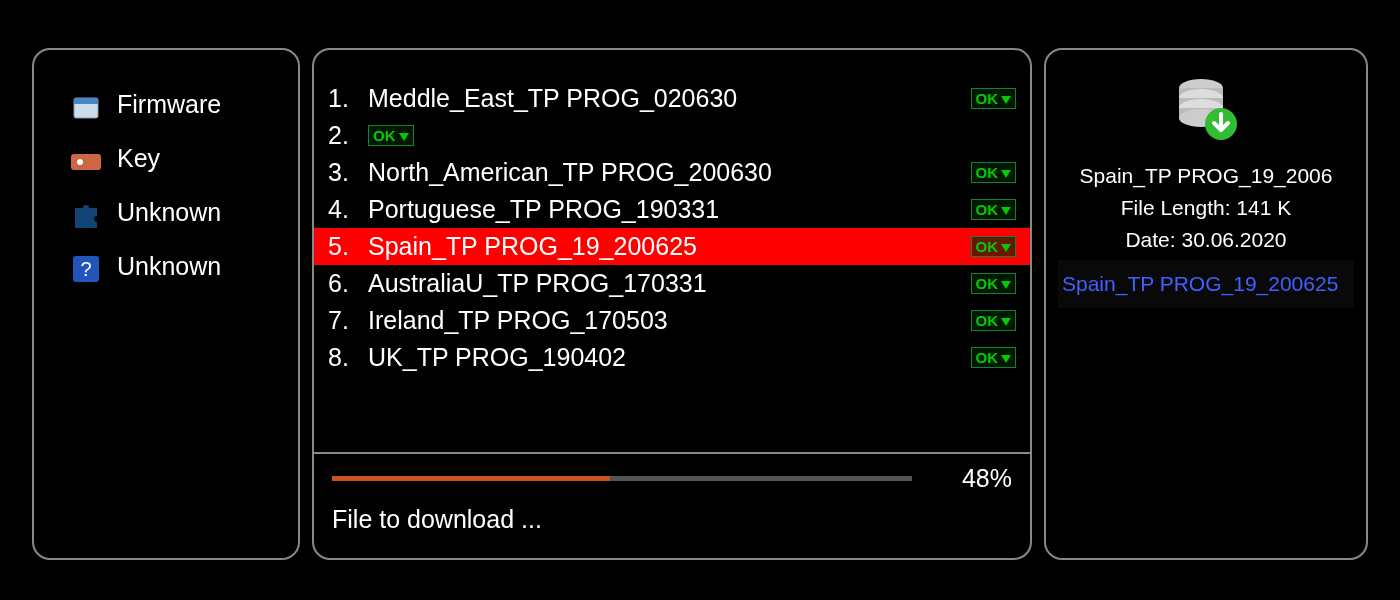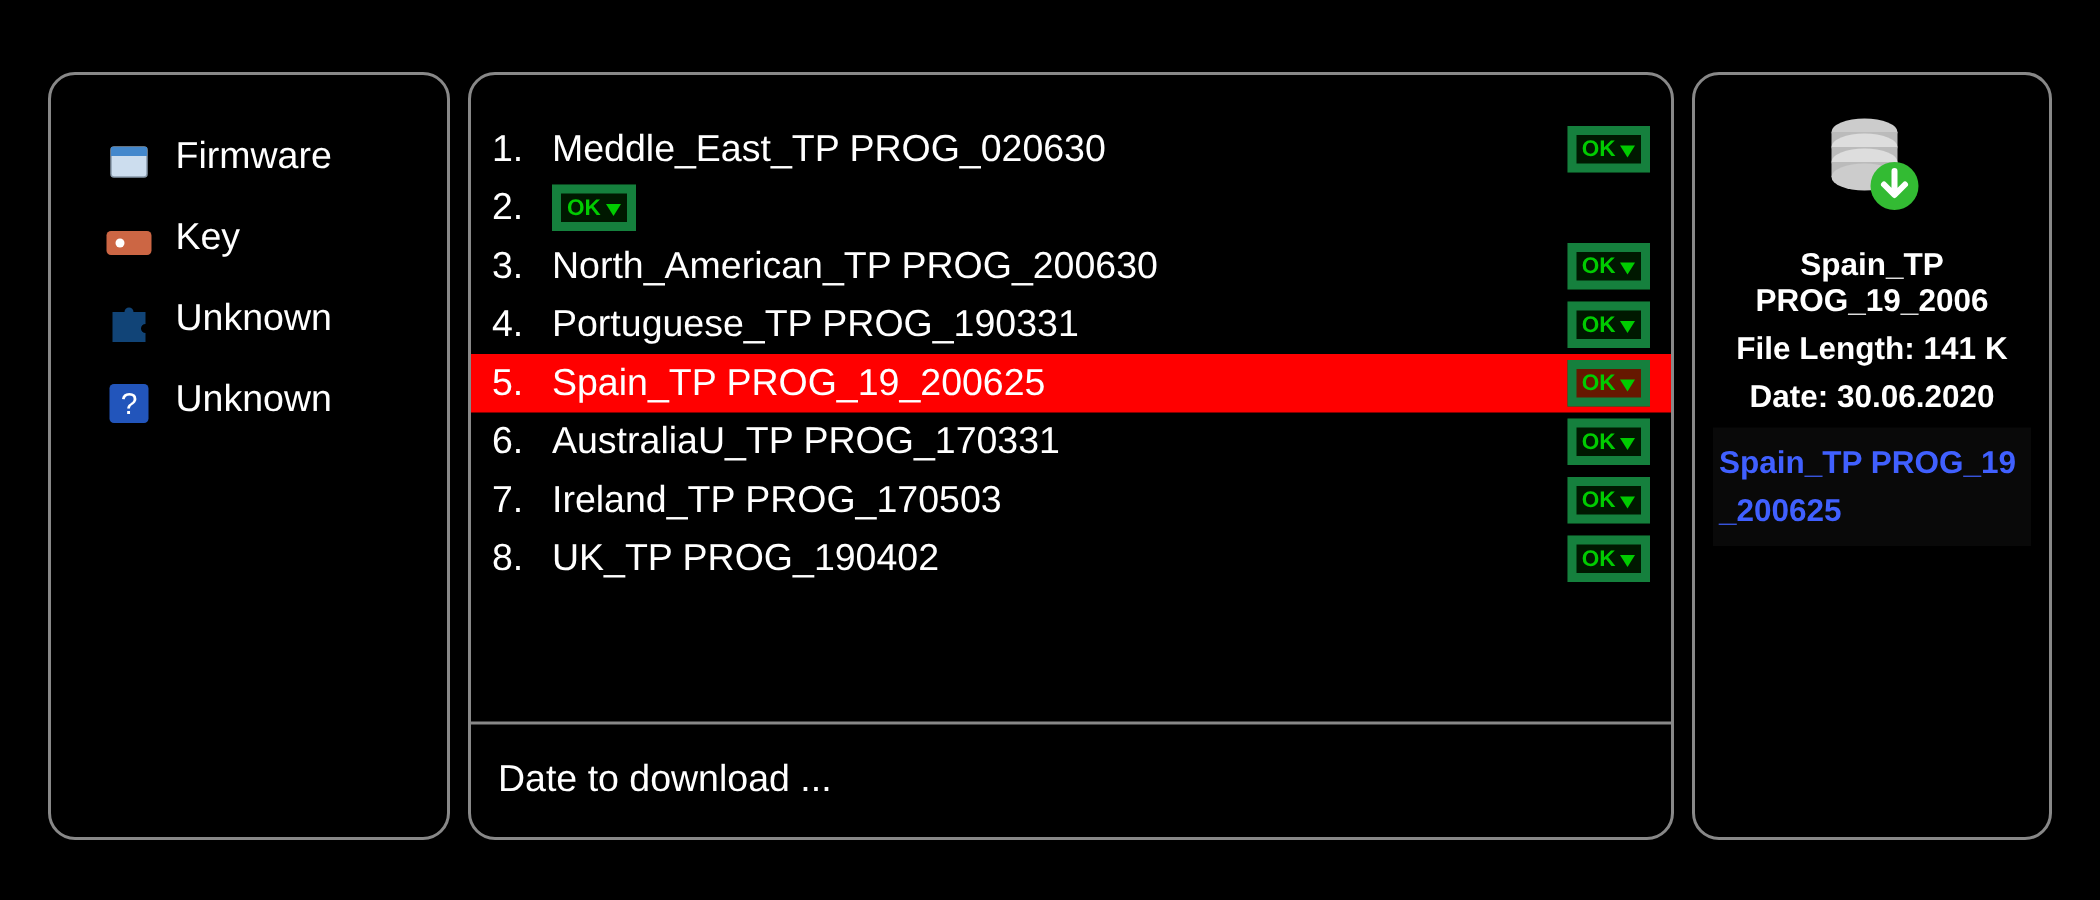--- a/index.html
+++ b/index.html
@@ -60,21 +60,21 @@
     padding: 4px 14px;
     font-size: 25px;
     cursor: pointer;
   }
   .row.selected {
     background: #ff0000;
   }
   .row-num { width: 40px; }
   .row-label { flex: 1; }
   .ok-badge {
-    border: 6px solid #15803d;
+    border: 1px solid #15803d;
     color: #0c0;
     font-size: 15px;
     font-weight: bold;
     padding: 1px 4px;
     display: inline-flex;
     align-items: center;
     gap: 3px;
     background: rgba(0,40,0,0.6);
   }
   .ok-arrow {
@@ -110,24 +110,23 @@
   .progress-pct {
     font-size: 25px;
     width: 80px;
     text-align: right;
   }
   .status-text {
     font-size: 25px;
     margin-top: 12px;
   }
   .info {
-    width: 240px;
+    width: 324px;
     padding: 20px 12px;
     text-align: center;
-    font-weight: bold;
   }
   .info-icon {
     margin: 4px auto 16px auto;
   }
   .info-line {
     font-size: 21px;
     margin: 8px 0;
   }
   .dl-queue {
     text-align: left;
@@ -244,21 +243,27 @@
           <span class="row-num">8.</span>
           <span class="row-label">UK_TP PROG_190402</span>
           <span class="ok-badge">
             <span>OK</span>
             <span class="ok-arrow"></span>
           </span>
         </div>
       </div>
     <div class="separator"></div>
     <div class="progress-area">
-      <div class="status-text">Date to download ...</div>
+      <div class="progress-line">
+        <div class="progress-bar">
+          <div class="progress-fill" id="progress-fill" style="width: 48%;"></div>
+        </div>
+        <div class="progress-pct">48%</div>
+      </div>
+      <div class="status-text">File to download ...</div>
     </div>
   </div>
 
   <div class="panel info">
     <div class="info-icon">
       <svg width="70" height="70" viewBox="0 0 70 70">
         <ellipse cx="30" cy="14" rx="22" ry="9" fill="#ccc"></ellipse>
         <rect x="8" y="14" width="44" height="10" fill="#bbb"></rect>
         <ellipse cx="30" cy="24" rx="22" ry="9" fill="#ddd"></ellipse>
         <rect x="8" y="24" width="44" height="10" fill="#bbb"></rect>

